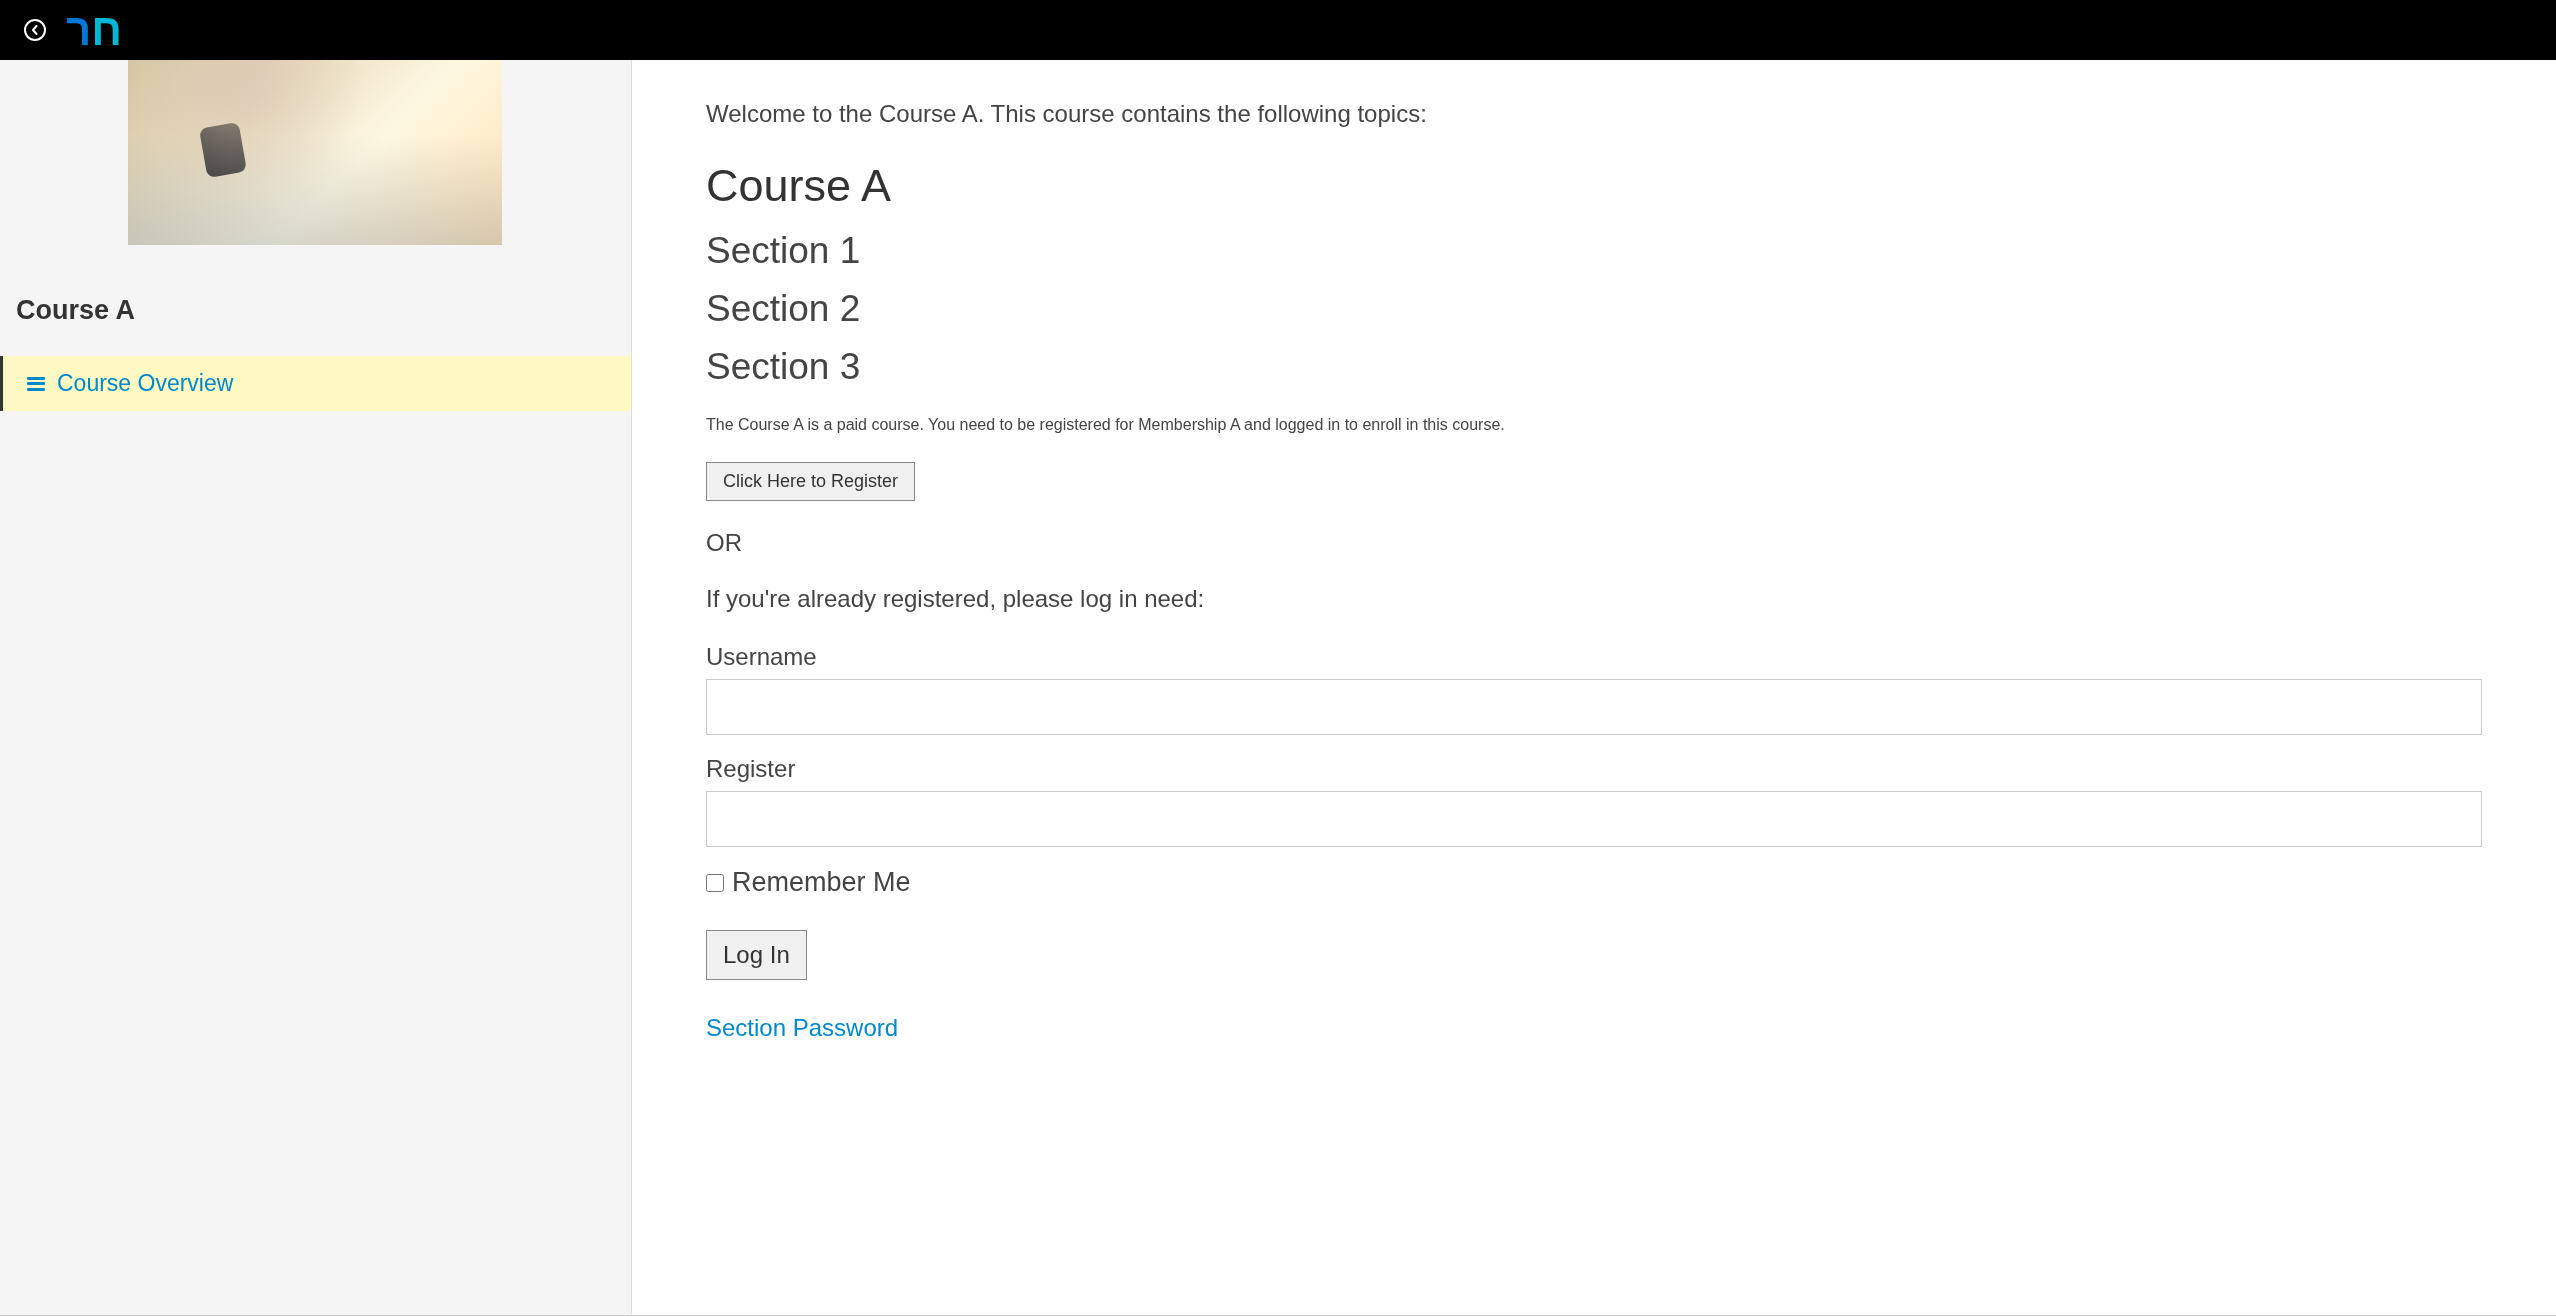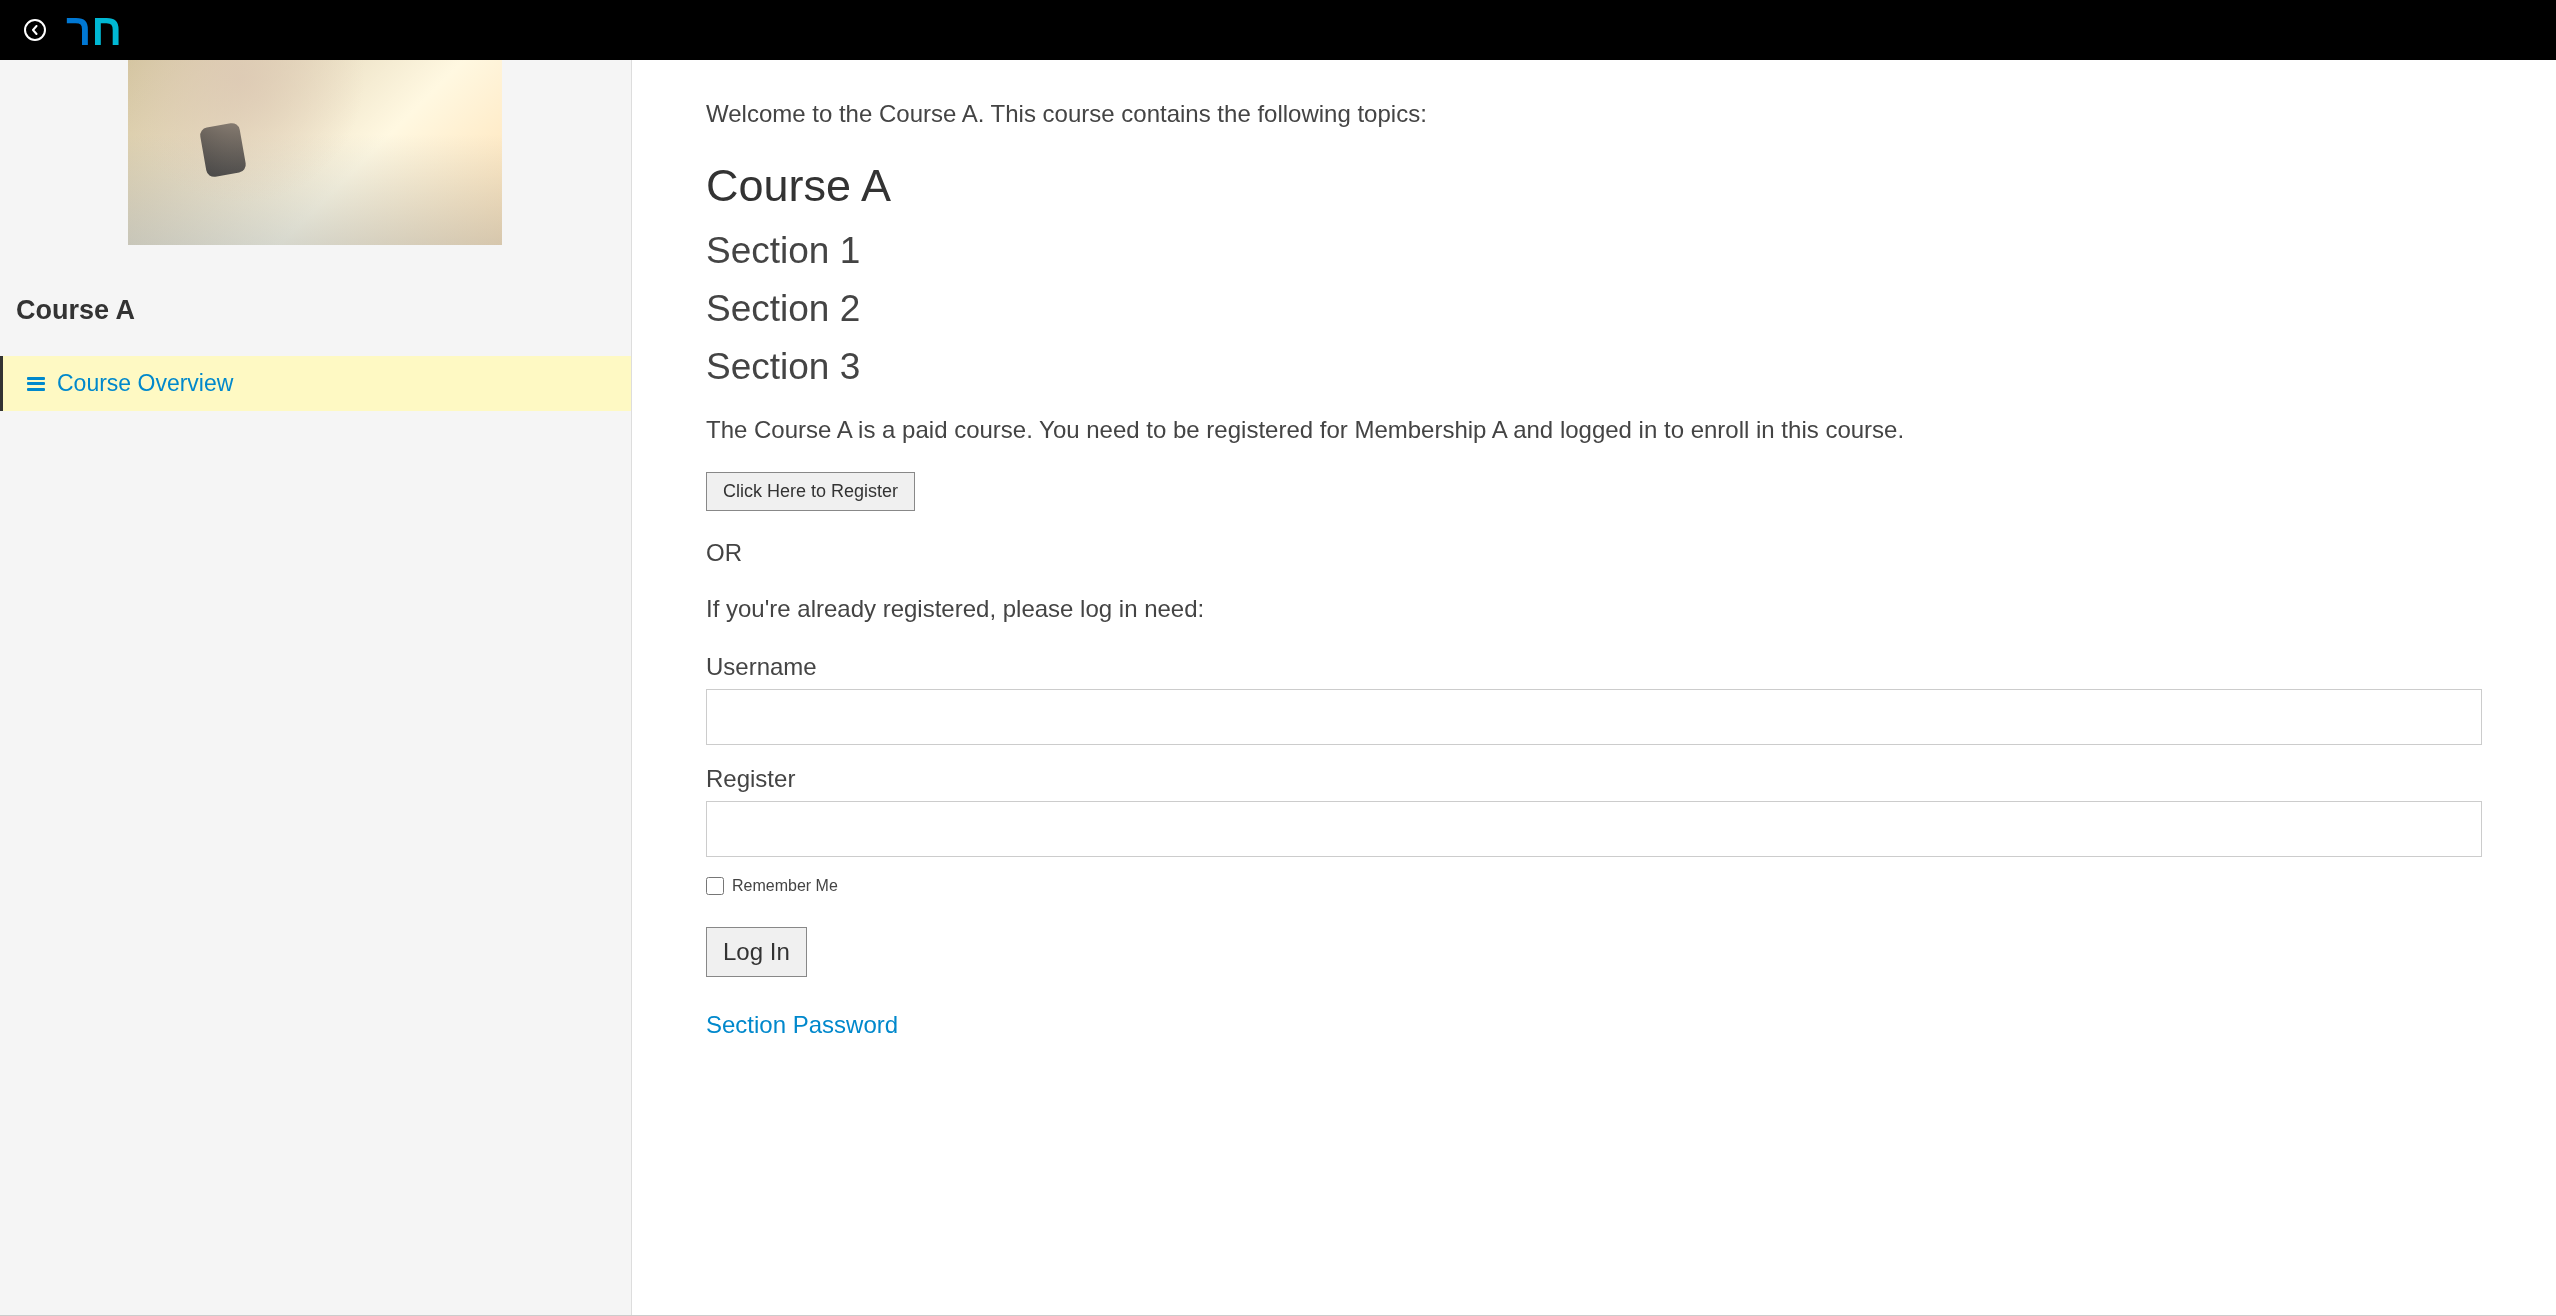--- a/index.html
+++ b/index.html
@@ -154,21 +154,21 @@
     }
     
     .section-heading {
       font-size: 37px;
       font-weight: 400;
       color: #444;
       margin-bottom: 16px;
     }
     
     .description {
-      font-size: 24px;
+      font-size: 16px;
       color: #444;
       margin-top: 28px;
       margin-bottom: 28px;
     }
     
     .register-btn {
       background: #f0f0f0;
       border: 1px solid #888;
       padding: 8px 16px;
       font-size: 18px;
@@ -216,21 +216,21 @@
       gap: 8px;
       margin-bottom: 32px;
     }
     
     .checkbox-input {
       width: 18px;
       height: 18px;
     }
     
     .checkbox-label {
-      font-size: 16px;
+      font-size: 27px;
       color: #444;
     }
     
     .login-btn {
       background: #f0f0f0;
       border: 1px solid #888;
       padding: 10px 16px;
       font-size: 24px;
       cursor: pointer;
       font-family: inherit;

